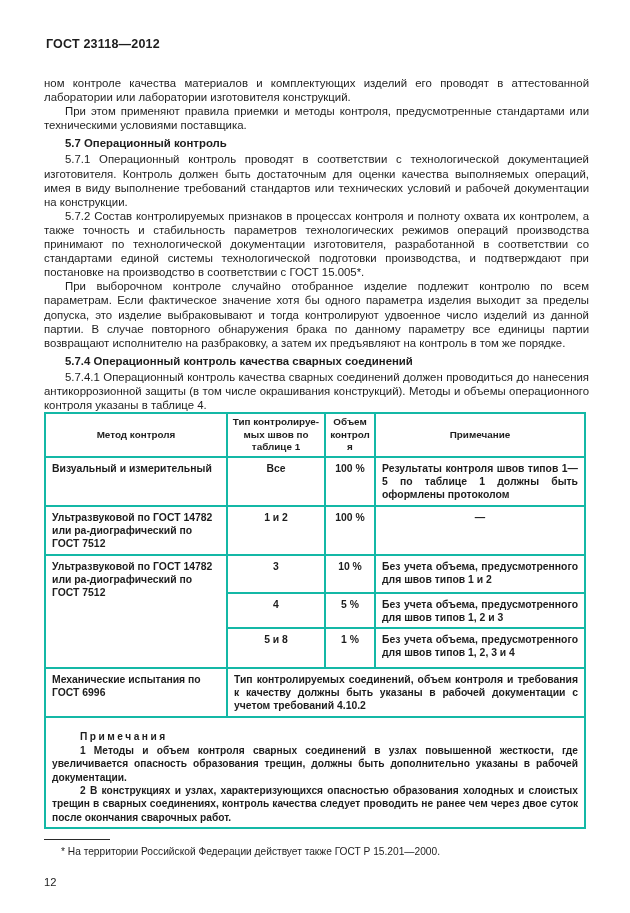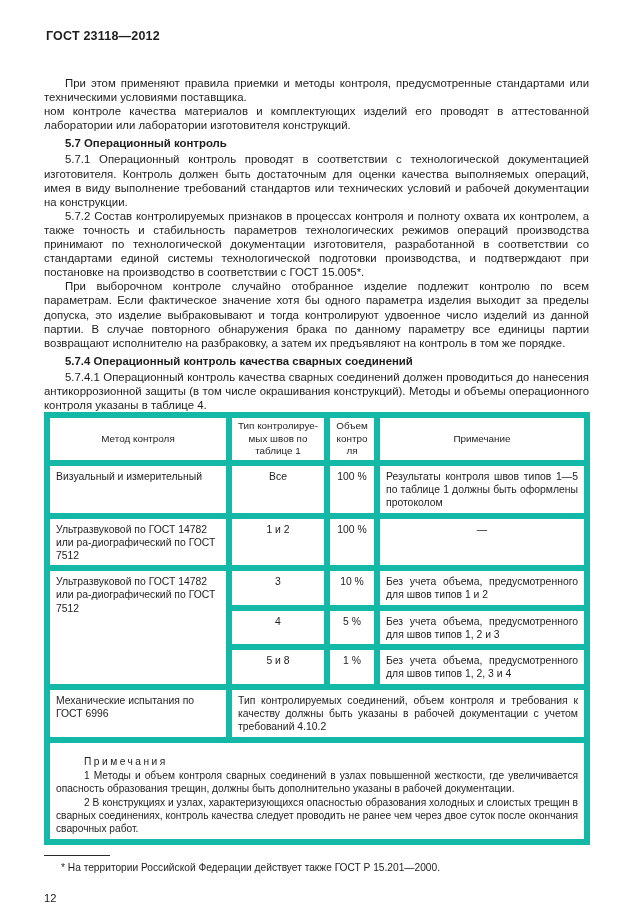--- a/index.html
+++ b/index.html
@@ -1,38 +1,38 @@
 <!DOCTYPE html>
 <html lang="ru"><head>
 <meta charset="utf-8">
 <style>
   html, body { margin:0; padding:0; }
   body {
     width:630px; height:913px; background:#ffffff; overflow:hidden;
     font-family:"Liberation Sans", sans-serif; color:#1d1d1d; position:relative;
   }
   .doc-code {
-    position:absolute; left:46px; top:29px;
+    position:absolute; left:46px; top:37px;
     font-weight:bold; font-size:12.5px; letter-spacing:0.2px;
   }
   .content { position:absolute; left:44px; top:76px; width:545px; }
   .para {
     font-size:11.4px; line-height:14.1px; text-align:justify;
     margin:0; hyphens:auto; -webkit-hyphens:auto;
   }
   .para.indent { text-indent:21px; }
   .para.heading { font-weight:bold; text-indent:21px; margin:4px 0 2px; text-align:left; }
   .tbl-caption { margin:16px 0 7px; font-size:10.4px; }
   .tbl-caption .sp-label { letter-spacing:2.5px; margin-right:6px; }
   table.gost {
     width:540px; border-collapse:collapse; table-layout:fixed;
   }
   table.gost td, table.gost th {
-    border:6px solid #14b8a6; font-size:10.4px; line-height:13.2px;
-    padding:4px 6px 3px 6px; vertical-align:top; font-weight:normal;
+    border:2px solid #14b8a6; font-size:10.4px; line-height:13.2px;
+    padding:4px 6px 3px 6px; vertical-align:top; font-weight:bold;
     word-wrap:break-word;
   }
   table.gost th {
     text-align:center; vertical-align:middle;
     font-size:9.9px; line-height:12.6px; padding:2px 4px;
   }
   .cell-center { text-align:center; }
   .v-mid { vertical-align:middle; }
   .note-col { text-align:justify; hyphens:auto; }
   .rh-head { height:41px; } .rh-a { height:49px; } .rh-b { height:33px; }
@@ -49,22 +49,22 @@
   }
   .footnote { font-size:10.2px; line-height:13px; text-indent:17px; margin:0; }
   .page-num { font-size:11.2px; margin-top:18px; }
 </style>
 </head>
 <body>
 
 <div class="doc-code">ГОСТ 23118—2012</div>
 
 <div class="content">
+  <p class="para">ном контроле качества материалов и комплектующих изделий его проводят в аттестованной лаборатории или лаборатории изготовителя конструкций.</p>
   <p class="para indent">При этом применяют правила приемки и методы контроля, предусмотренные стандартами или техническими условиями поставщика.</p>
-  <p class="para">ном контроле качества материалов и комплектующих изделий его проводят в аттестованной лаборатории или лаборатории изготовителя конструкций.</p>
   <p class="para heading">5.7 Операционный контроль</p>
   <p class="para indent">5.7.1 Операционный контроль проводят в соответствии с технологической документацией изготовителя. Контроль должен быть достаточным для оценки качества выполняемых операций, имея в виду выполнение требований стандартов или технических условий и рабочей документации на конструкции.</p>
   <p class="para indent">5.7.2 Состав контролируемых признаков в процессах контроля и полноту охвата их контролем, а также точность и стабильность параметров технологических режимов операций производства принимают по технологической документации изготовителя, разработанной в соответствии со стандартами единой системы технологической подготовки производства, и подтверждают при постановке на производство в соответствии с ГОСТ 15.005*.</p>
   <p class="para indent">При выборочном контроле случайно отобранное изделие подлежит контролю по всем параметрам. Если фактическое значение хотя бы одного параметра изделия выходит за пределы допуска, это изделие выбраковывают и тогда контролируют удвоенное число изделий из данной партии. В случае повторного обнаружения брака по данному параметру все единицы партии возвращают исполнителю на разбраковку, а затем их предъявляют на контроль в том же порядке.</p>
   <p class="para heading">5.7.4 Операционный контроль качества сварных соединений</p>
   <p class="para indent">5.7.4.1 Операционный контроль качества сварных соединений должен проводиться до нанесения антикоррозионной защиты (в том числе окрашивания конструкций). Методы и объемы операционного контроля указаны в таблице 4.</p>
 
 
   <table class="gost">
     <colgroup>

